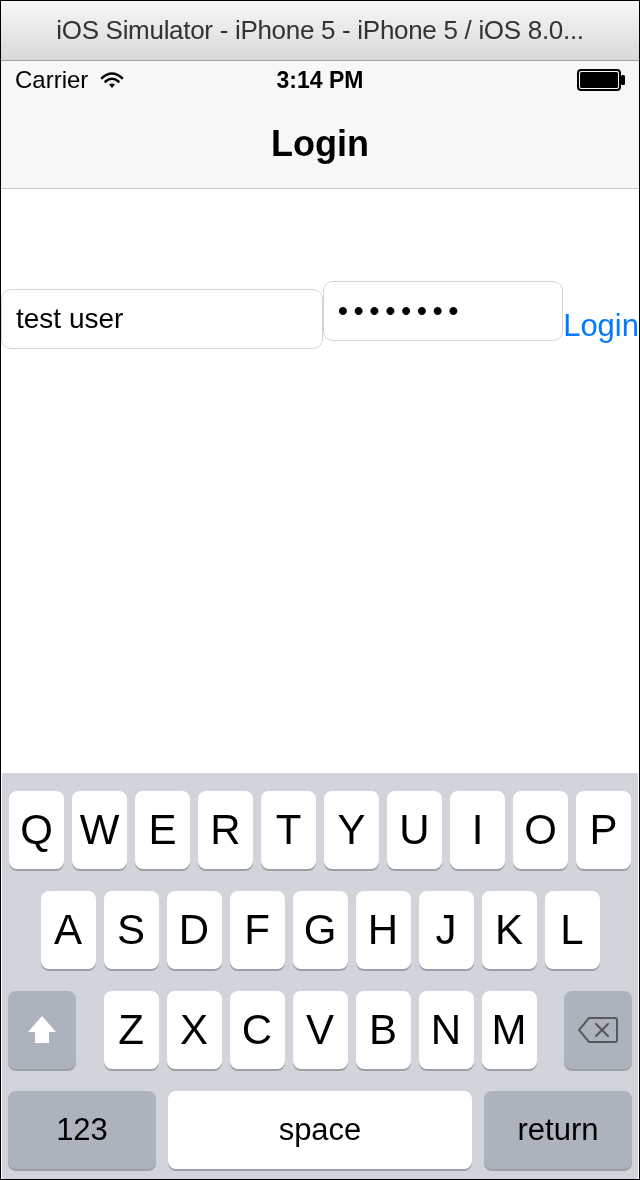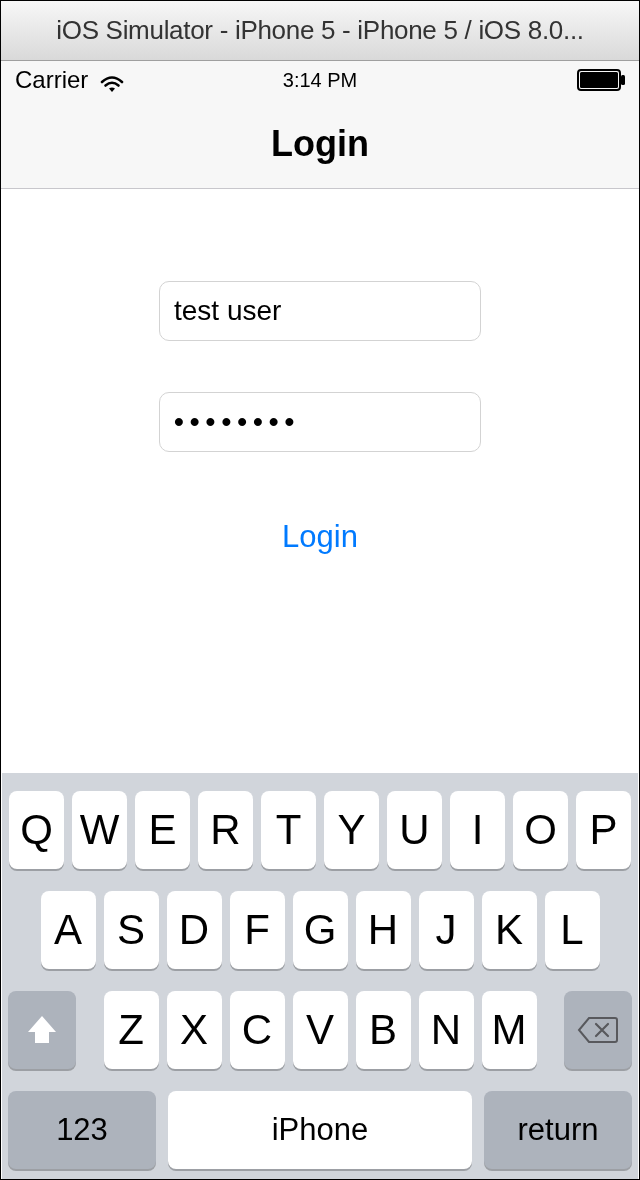--- a/index.html
+++ b/index.html
@@ -30,28 +30,28 @@
       height: 38px;
       display: flex;
       align-items: center;
       justify-content: space-between;
       padding: 0 12px 0 14px;
       background: #f7f7f7;
       color: #000;
     }
     .status-left {
       display: flex;
-      align-items: flex-end;
+      align-items: center;
       gap: 10px;
       font-size: 24px;
     }
     .wifi-icon svg { display: block; }
     .status-time {
-      font-size: 20px;
-      font-weight: 400;
+      font-size: 23px;
+      font-weight: 700;
       position: absolute;
       left: 50%;
       transform: translateX(-50%);
     }
     .battery-icon svg { display: block; }
     
     .nav-bar {
       height: 90px;
       background: #f7f7f7;
       border-bottom: 1px solid #c8c7cc;
@@ -62,23 +62,22 @@
     .nav-title {
       font-size: 36px;
       font-weight: 700;
       color: #000;
     }
     
     .content {
       background: #fff;
       padding-top: 92px;
       display: flex;
-      flex-direction: column;
-      align-items: center;
-      gap: 37px;
+      flex-direction: row;
+      align-items: center;
     }
     .text-input {
       width: 322px;
       height: 60px;
       border: 1px solid #d3d3d3;
       border-radius: 10px;
       font-size: 28px;
       padding: 0 14px;
       color: #000;
       margin-bottom: 14px;
@@ -250,16 +249,16 @@
     <div class="row3-gap"></div>
     <div class="key key-backspace">
       <svg width="42" height="30" viewBox="0 0 42 30">
         <path d="M12 3 L38 3 Q40 3 40 5 L40 25 Q40 27 38 27 L12 27 L2 15 Z" fill="none" stroke="#58595d" stroke-width="2"></path>
         <path d="M19 9 L31 21 M31 9 L19 21" stroke="#58595d" stroke-width="2.2" stroke-linecap="round"></path>
       </svg>
     </div>
   </div>
   <div class="key-row bottom-row">
     <div class="key key-123">123</div>
-    <div class="key key-space">iPhone</div>
+    <div class="key key-space">space</div>
     <div class="key key-return">return</div>
   </div>
 </div>
 
 </body></html>

